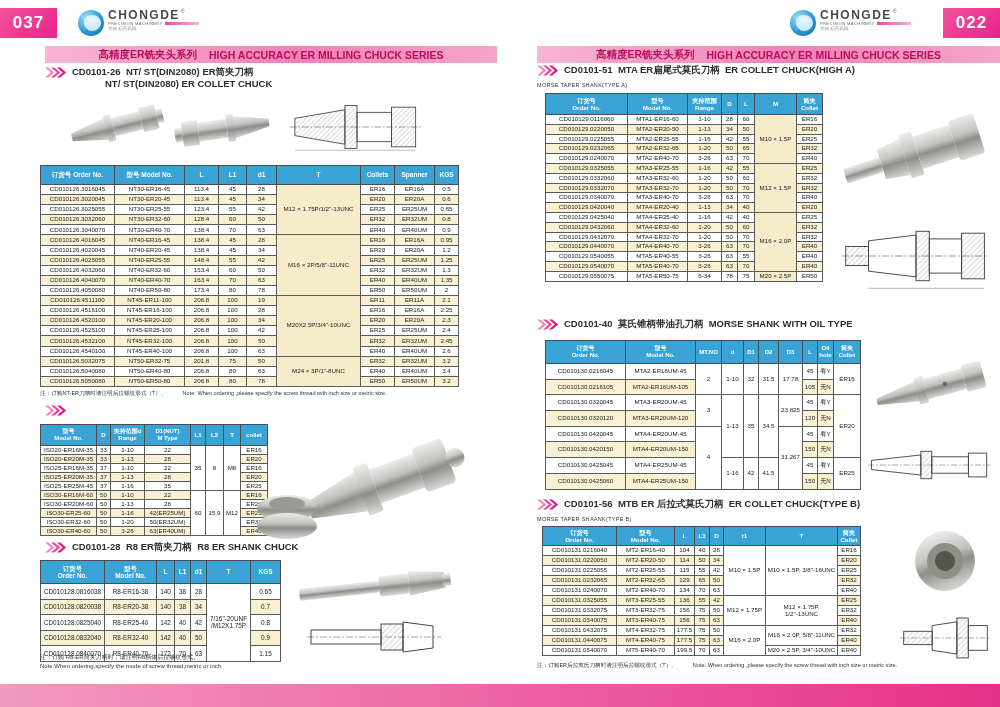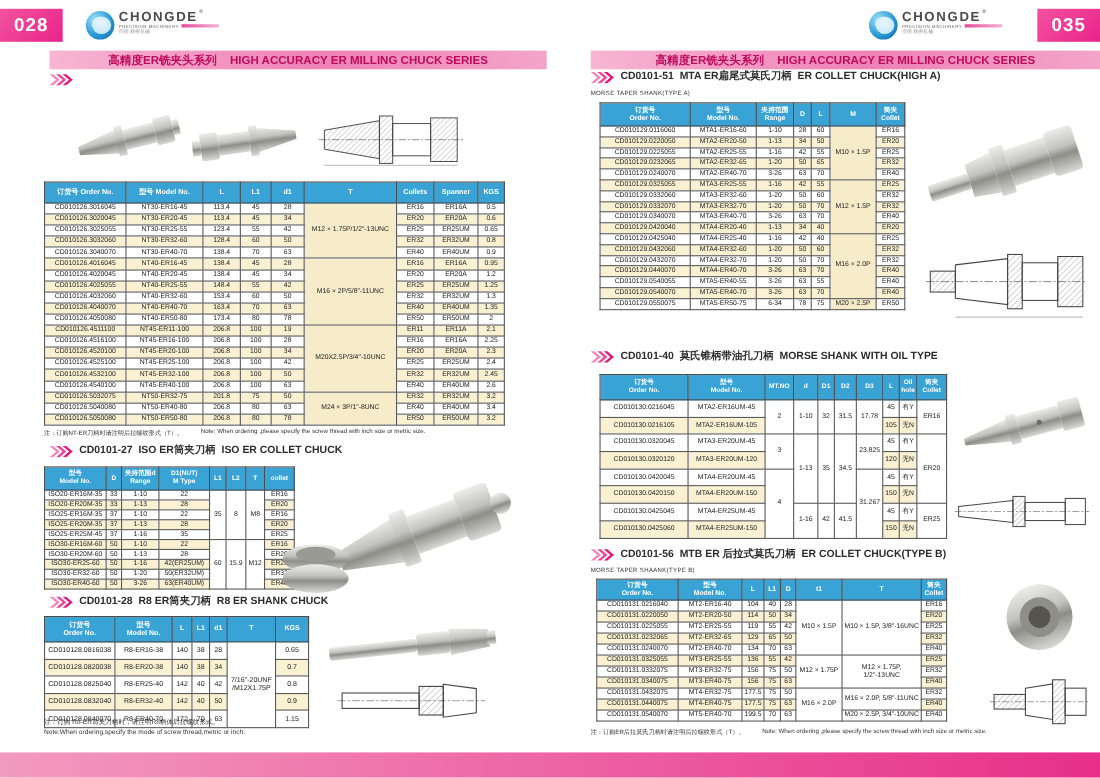--- a/index.html
+++ b/index.html
@@ -61,21 +61,21 @@
         <stop offset=".4" stop-color="#c2c2be"></stop>
       <stop offset=".58" stop-color="#8e8e89"></stop>
         <stop offset="1" stop-color="#d9d9d5"></stop>
     </linearGradient>
     <pattern id="hatch" width="4" height="4" patternUnits="userSpaceOnUse" patternTransform="rotate(45)">
       <line x1="0" y1="0" x2="0" y2="4" stroke="#888" stroke-width="0.7"></line>
     </pattern>
   </defs>
 </svg>
 
-<div class="abs pagenum" style="left:0;top:8px;width:57px;height:30px">028</div>
+<div class="abs pagenum" style="left:0;top:8px;width:57px;height:30px">037</div>
 
 <div class="abs logo" style="left:78px;top:10px">
   <div class="globe"></div>
   <div>
     <div style="display:flex;gap:1px;">
         <span class="logo-name">CHONGDE</span>
         <span class="reg">®</span>
       </div>
     <div class="logo-sub">
         <span>PRECISION MACHINERY</span>
@@ -89,20 +89,24 @@
   <span>高精度ER铣夹头系列</span>
   <span>HIGH ACCURACY ER MILLING CHUCK SERIES</span>
 </div>
 
 <div class="abs sec" style="left:45px;top:66px">
   <svg class="arr" viewBox="0 0 26 12">
     <path d="M0,0 L7,6 0,12 4,12 11,6 4,0Z" fill="#f08abc"></path>
       <path d="M7,0 L14,6 7,12 11,12 18,6 11,0Z" fill="#ea4897"></path>
       <path d="M14,0 L21,6 14,12 18,12 25,6 18,0Z" fill="#e3197f"></path>
   </svg>
+  <div class="sec-text">
+    <div><span>CD0101-26</span>&nbsp;&nbsp;<span>NT/ ST(DIN2080) ER筒夹刀柄</span></div>
+    <div class="en-line">NT/ ST(DIN2080) ER COLLET CHUCK</div>
+  </div>
 </div>
 
 <div class="abs photo" style="left:68px;top:93px;width:100px;height:66px;transform:rotate(-14deg)">
   <svg viewBox="0 0 160 60">
       <polygon points="4,24 62,12 62,48 4,36" fill="url(#steel)"></polygon>
       <rect x="60" y="8" width="12" height="44" rx="2" fill="url(#steel)"></rect>
       <rect x="72" y="15" width="46" height="30" fill="url(#steel)"></rect>
       <rect x="118" y="10" width="26" height="40" rx="3" fill="url(#steel)"></rect>
       <rect x="144" y="19" width="10" height="22" fill="url(#steel)"></rect>
     </svg>
@@ -364,21 +368,20 @@
   <span>注：订购NT-ER刀柄时请注明后拉螺纹形式（T）。</span>
   <span>Note: When ordering ,please specify the screw thread with inch size or metric size.</span>
 </div>
 
 <div class="abs sec" style="left:45px;top:404px">
   <svg class="arr" viewBox="0 0 26 12">
     <path d="M0,0 L7,6 0,12 4,12 11,6 4,0Z" fill="#f08abc"></path>
       <path d="M7,0 L14,6 7,12 11,12 18,6 11,0Z" fill="#ea4897"></path>
       <path d="M14,0 L21,6 14,12 18,12 25,6 18,0Z" fill="#e3197f"></path>
   </svg>
-  <div class="sec-text"><span>CD0101-27</span>&nbsp;&nbsp;<span>ISO ER筒夹刀柄</span>&nbsp;&nbsp;<span>ISO ER COLLET CHUCK</span></div>
 </div>
 
 <table class="abs t-iso" style="left:40px;top:424px;width:227px">
   <colgroup>
       <col style="width:56px">
       <col style="width:14px">
       <col style="width:34px">
       <col style="width:46px">
       <col style="width:15px">
       <col style="width:18px">
@@ -604,21 +607,21 @@
         <span class="logo-name">CHONGDE</span>
         <span class="reg">®</span>
       </div>
     <div class="logo-sub">
         <span>PRECISION MACHINERY</span>
         <span class="logo-dash"></span>
       </div>
     <div class="logo-cn">崇德 精密机械</div>
   </div>
 </div>
-<div class="abs pagenum" style="left:943px;top:8px;width:57px;height:30px">035</div>
+<div class="abs pagenum" style="left:943px;top:8px;width:57px;height:30px">022</div>
 
 <div class="abs banner" style="left:537px;top:46px;width:463px;height:17px">
   <span>高精度ER铣夹头系列</span>
   <span>HIGH ACCURACY ER MILLING CHUCK SERIES</span>
 </div>
 
 <div class="abs sec" style="left:537px;top:64px">
   <svg class="arr" viewBox="0 0 26 12">
     <path d="M0,0 L7,6 0,12 4,12 11,6 4,0Z" fill="#f08abc"></path>
       <path d="M7,0 L14,6 7,12 11,12 18,6 11,0Z" fill="#ea4897"></path>

